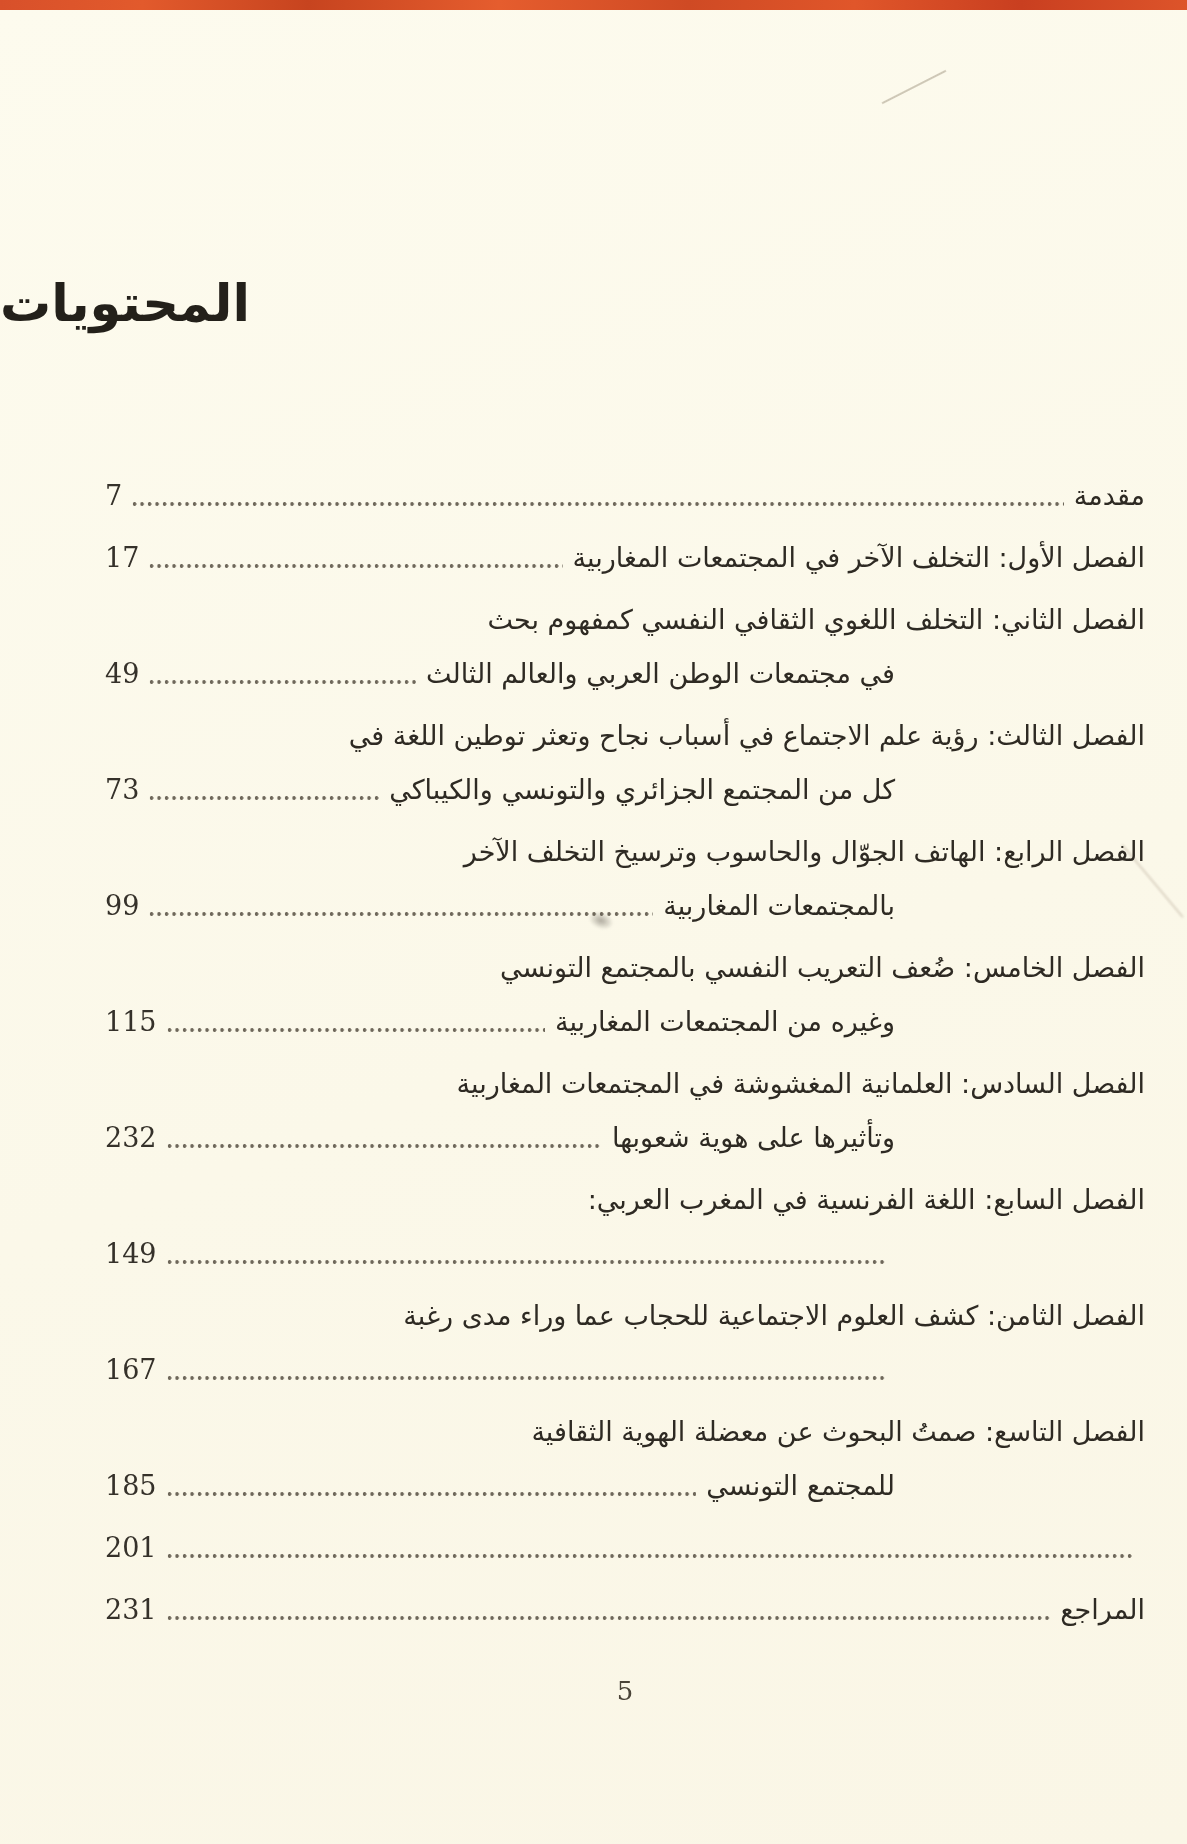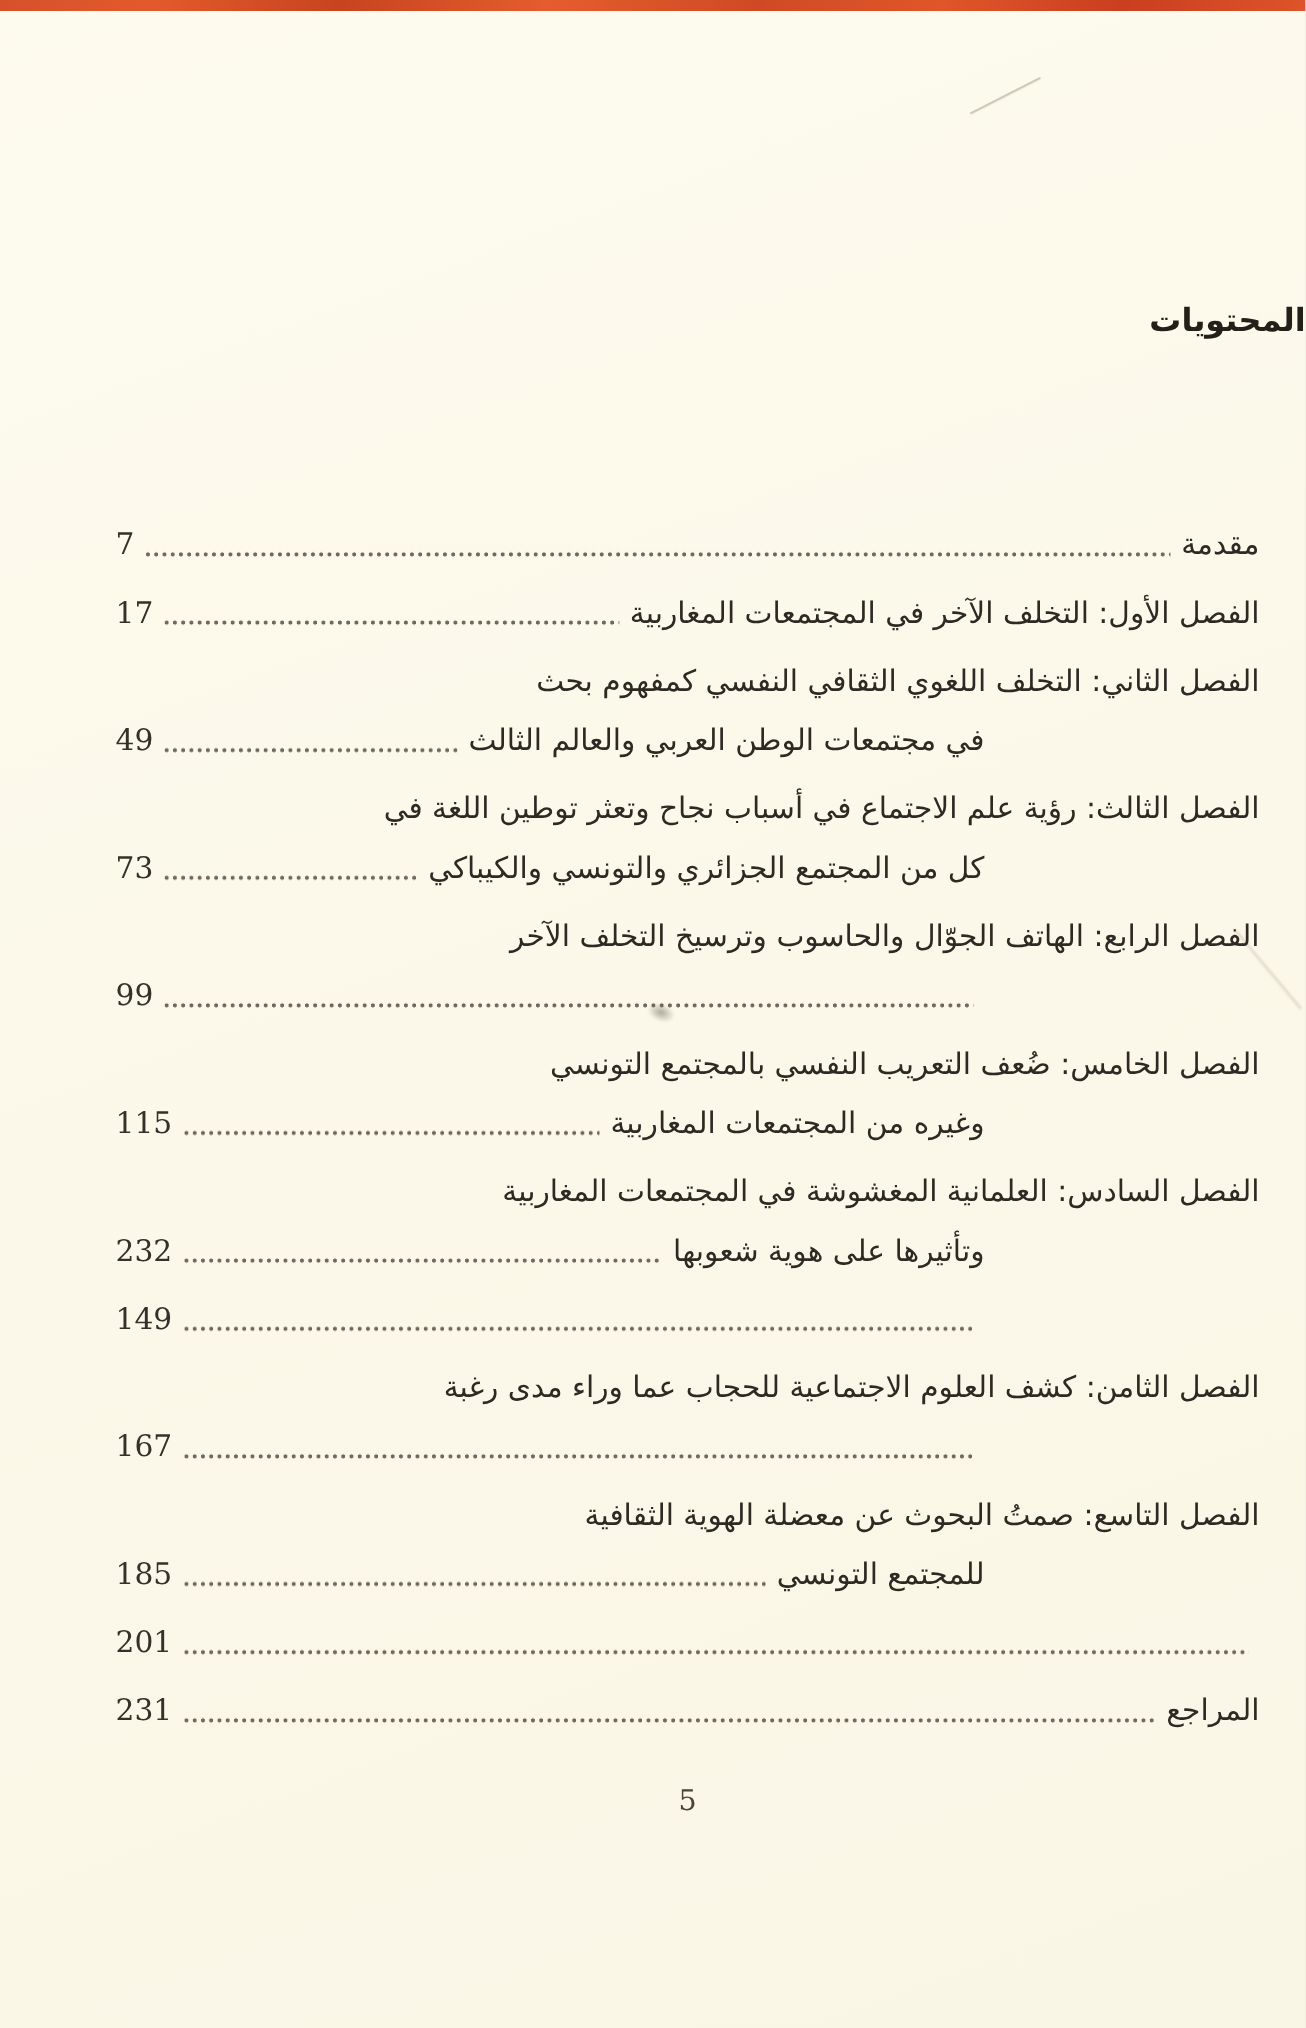--- a/index.html
+++ b/index.html
@@ -16,22 +16,22 @@
   .edge-strip {
     position: absolute; top: 0; left: 0; right: 0; height: 10px;
     background: linear-gradient(90deg,
       #d8502a 0%, #e25a2c 12%, #c7441f 26%, #e55d2e 42%,
       #cf4a24 58%, #e0562a 72%, #c93f20 86%, #dd542a 100%);
   }
   .doc-title {
     position: relative;
     margin-top: 274px;
     width: 100%;
-    text-align: right;
-    font-size: 29px;
+    text-align: left;
+    font-size: 51px;
     font-weight: bold;
     letter-spacing: 1px;
     color: #23201a;
   }
   .content {
     position: absolute;
     top: 0; left: 105px; right: 42px;
     direction: rtl;
   }
   .toc { margin-top: 462px; }
@@ -140,20 +140,21 @@
             <span class="toc-text">كل من المجتمع الجزائري والتونسي والكيباكي</span>
             <span class="leader"></span>
             <span class="toc-page">73</span>
           </div>
         </div>
         <div class="toc-entry">
           <div class="toc-line">
             <span class="toc-text">الفصل الرابع: الهاتف الجوّال والحاسوب وترسيخ التخلف الآخر</span>
           </div>
           <div class="toc-line cont">
+            <span class="toc-text">بالمجتمعات المغاربية</span>
             <span class="leader"></span>
             <span class="toc-page">99</span>
           </div>
         </div>
         <div class="toc-entry">
           <div class="toc-line">
             <span class="toc-text">الفصل الخامس: ضُعف التعريب النفسي بالمجتمع التونسي</span>
           </div>
           <div class="toc-line cont">
             <span class="toc-text">وغيره من المجتمعات المغاربية</span>
@@ -165,20 +166,23 @@
           <div class="toc-line">
             <span class="toc-text">الفصل السادس: العلمانية المغشوشة في المجتمعات المغاربية</span>
           </div>
           <div class="toc-line cont">
             <span class="toc-text">وتأثيرها على هوية شعوبها</span>
             <span class="leader"></span>
             <span class="toc-page">232</span>
           </div>
         </div>
         <div class="toc-entry">
+          <div class="toc-line">
+            <span class="toc-text">الفصل السابع: اللغة الفرنسية في المغرب العربي:</span>
+          </div>
           <div class="toc-line cont">
             <span class="leader"></span>
             <span class="toc-page">149</span>
           </div>
         </div>
         <div class="toc-entry">
           <div class="toc-line">
             <span class="toc-text">الفصل الثامن: كشف العلوم الاجتماعية للحجاب عما وراء مدى رغبة</span>
           </div>
           <div class="toc-line cont">

